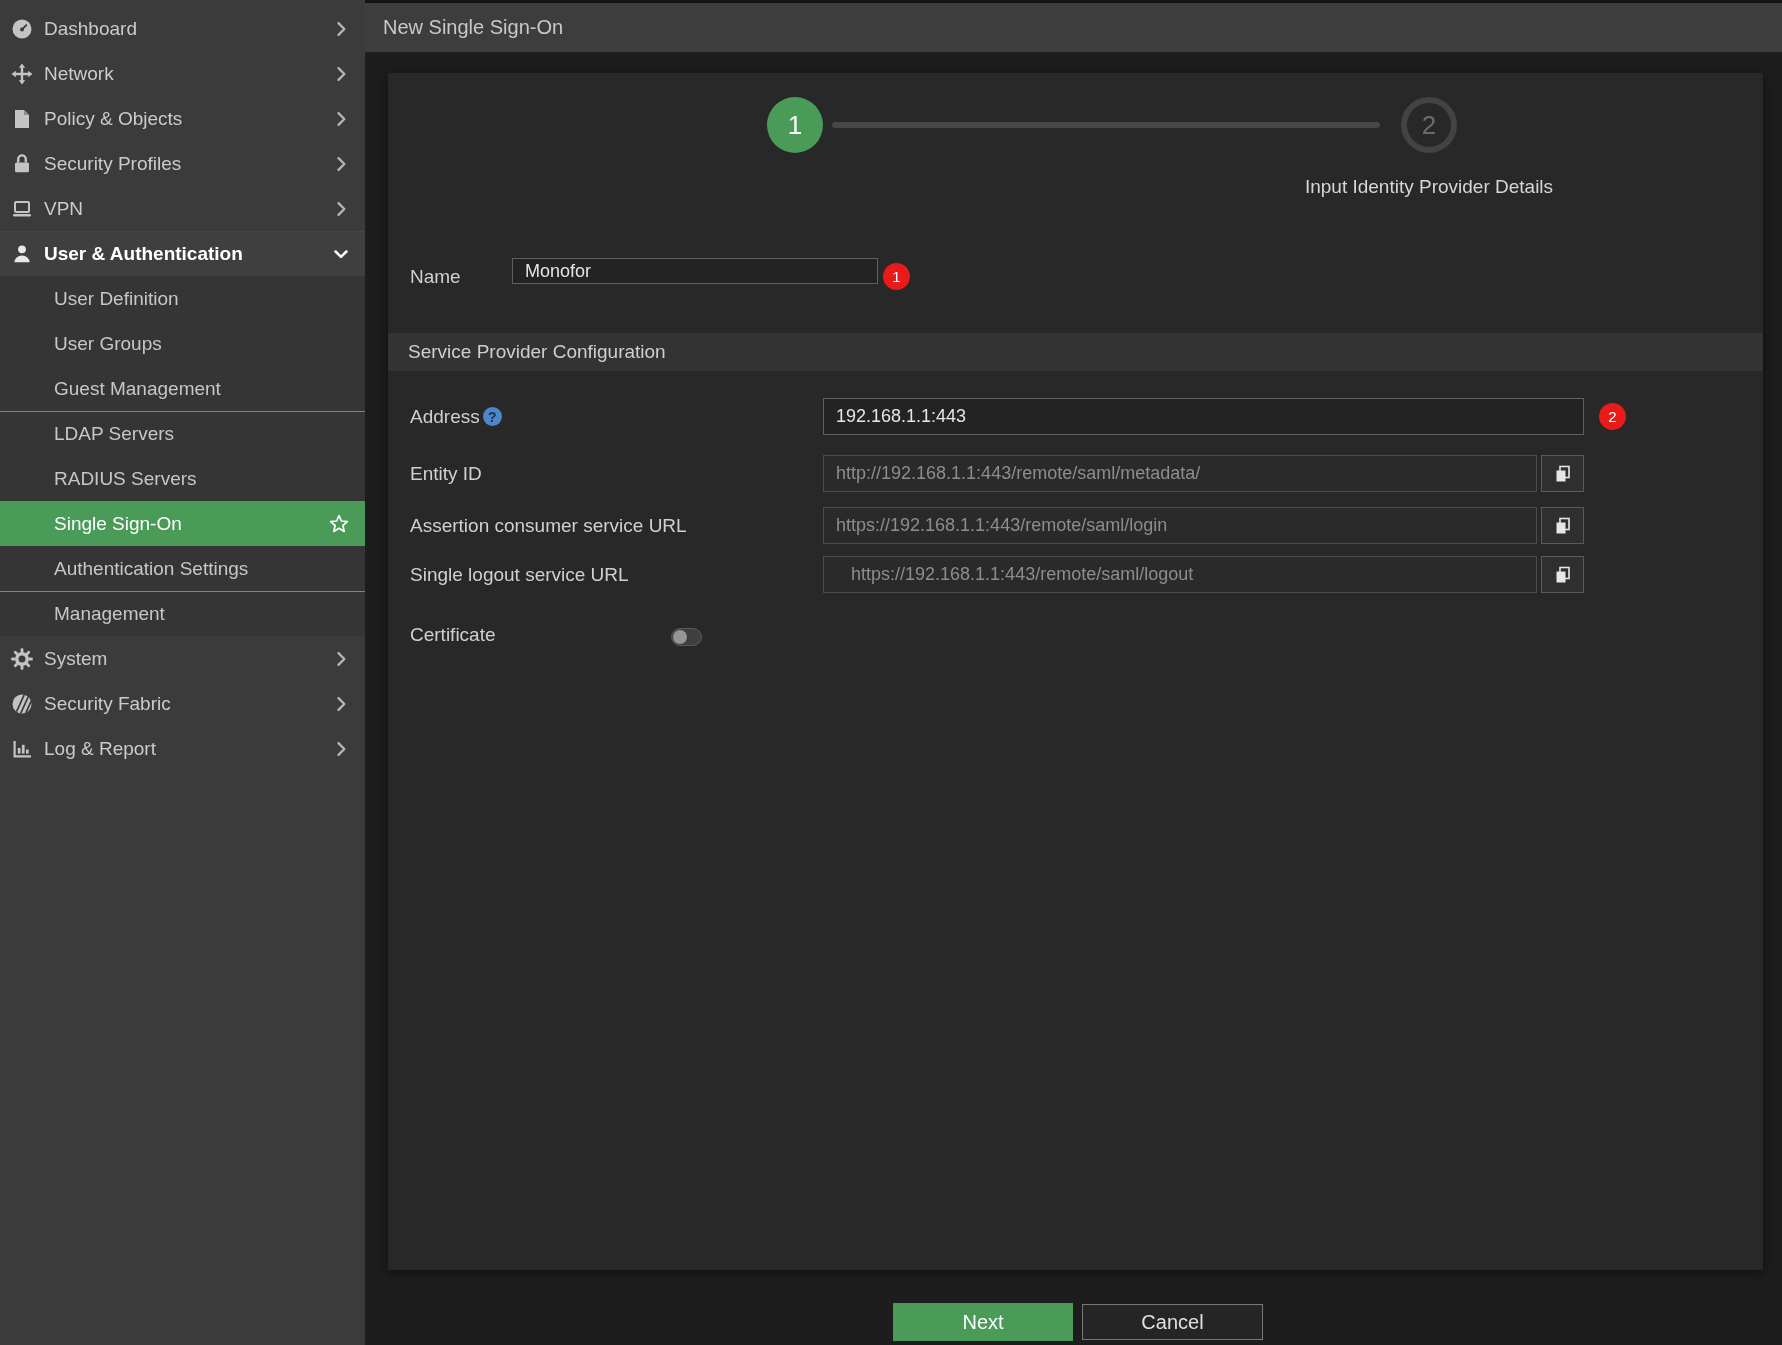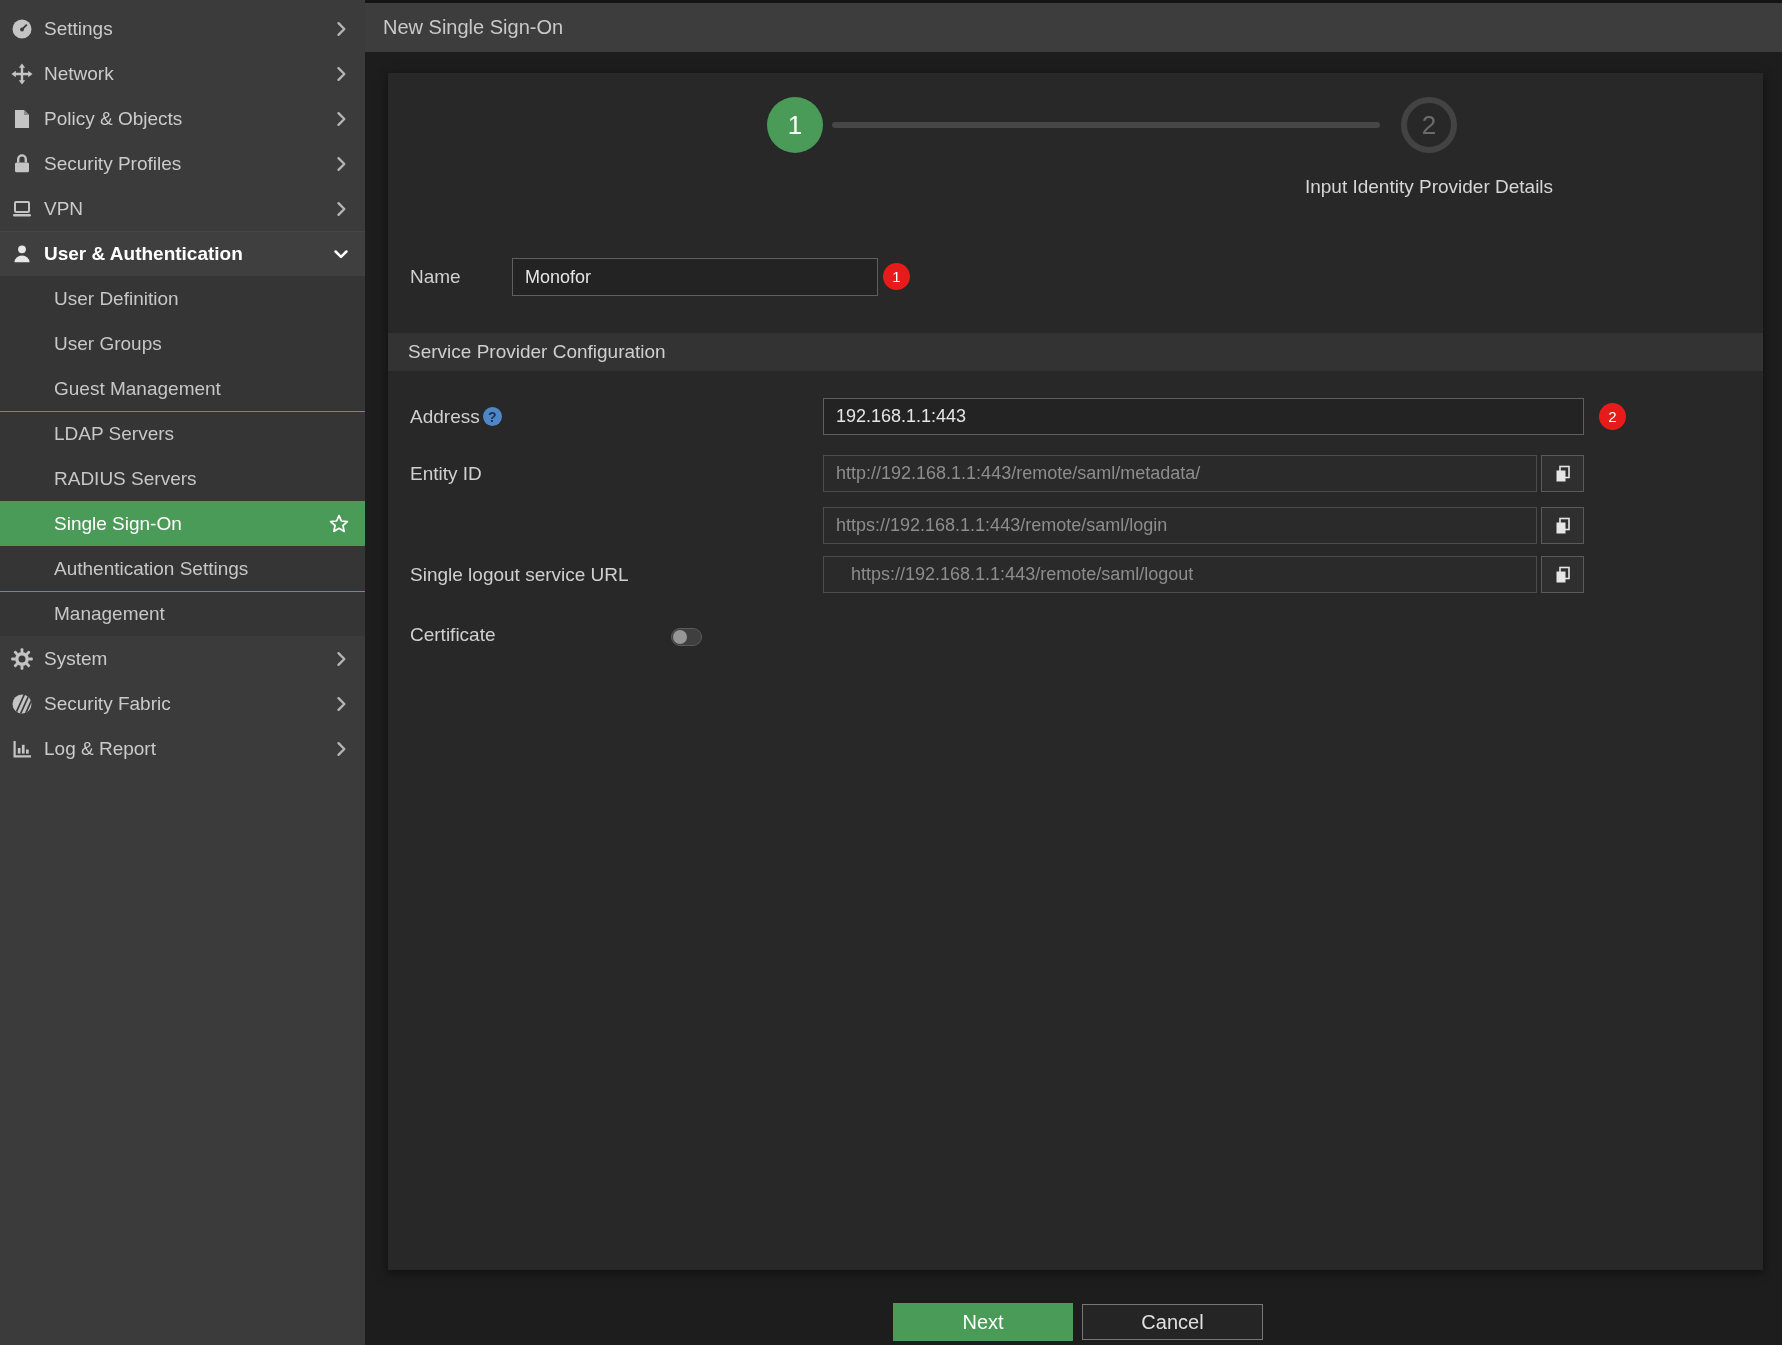--- a/index.html
+++ b/index.html
@@ -71,21 +71,21 @@
   }
   .step-label.first { left:157px; }
   .step-label.second { left:791px; }
 
   
   .f-label {
     position:absolute; left:22px; color:#d0d0d0; font-size:19px;
     display:flex; align-items:center;
   }
   .text-input {
-    position:absolute; height:38px; background:#232323;
+    position:absolute; height:26px; background:#232323;
     border:1px solid #5f5f5f; color:#e5e5e5; font-size:18px;
     padding:0 12px; font-family:"Liberation Sans", sans-serif; outline:none;
   }
   .text-input.ro {
     height:37px; background:#2a2a2a; border:1px solid #4c4c4c; color:#8d8d8d;
   }
   .name-input { left:124px; top:185px; width:366px; }
   .row-label-name { top:185px; height:38px; }
 
   .section-header {
@@ -161,21 +161,21 @@
   <div class="nav-list">
 
     <div class="nav-item">
       <span class="nav-icon">
         <svg width="24" height="24" viewBox="0 0 24 24">
             <circle cx="12" cy="12" r="9.5" fill="#c4c4c4"></circle>
             <line x1="12" y1="12.5" x2="16.8" y2="7.7" stroke="#3b3b3b" stroke-width="1.8"></line>
             <circle cx="12" cy="12.5" r="1.9" fill="#3b3b3b"></circle>
           </svg>
       </span>
-      <span class="nav-label">Settings</span>
+      <span class="nav-label">Dashboard</span>
       <span class="chev">
           <svg width="20" height="20" viewBox="0 0 24 24">
             <path d="M9 5 L16 12 L9 19" fill="none" stroke="#b5b5b5" stroke-width="2.8" stroke-linecap="round" stroke-linejoin="round"></path>
           </svg>
         </span>
     </div>
 
     <div class="nav-item">
       <span class="nav-icon">
         <svg width="24" height="24" viewBox="0 0 24 24">
@@ -379,20 +379,21 @@
   <input class="text-input ro entity-input" type="text" readonly="" value="http://192.168.1.1:443/remote/saml/metadata/" style="">
   <button class="copy-btn copy-entity">
     <span>
         <svg width="20" height="20" viewBox="0 0 20 20">
           <rect x="7" y="2.5" width="9" height="11" fill="none" stroke="#e6e6e6" stroke-width="1.6"></rect>
           <rect x="3.5" y="6.5" width="9" height="11" fill="#e6e6e6"></rect>
         </svg>
       </span>
   </button>
 
+  <div class="f-label row-label-acs">Assertion consumer service URL</div>
   <input class="text-input ro acs-input" type="text" readonly="" value="https://192.168.1.1:443/remote/saml/login" style="">
   <button class="copy-btn copy-acs">
     <span>
         <svg width="20" height="20" viewBox="0 0 20 20">
           <rect x="7" y="2.5" width="9" height="11" fill="none" stroke="#e6e6e6" stroke-width="1.6"></rect>
           <rect x="3.5" y="6.5" width="9" height="11" fill="#e6e6e6"></rect>
         </svg>
       </span>
   </button>
 

